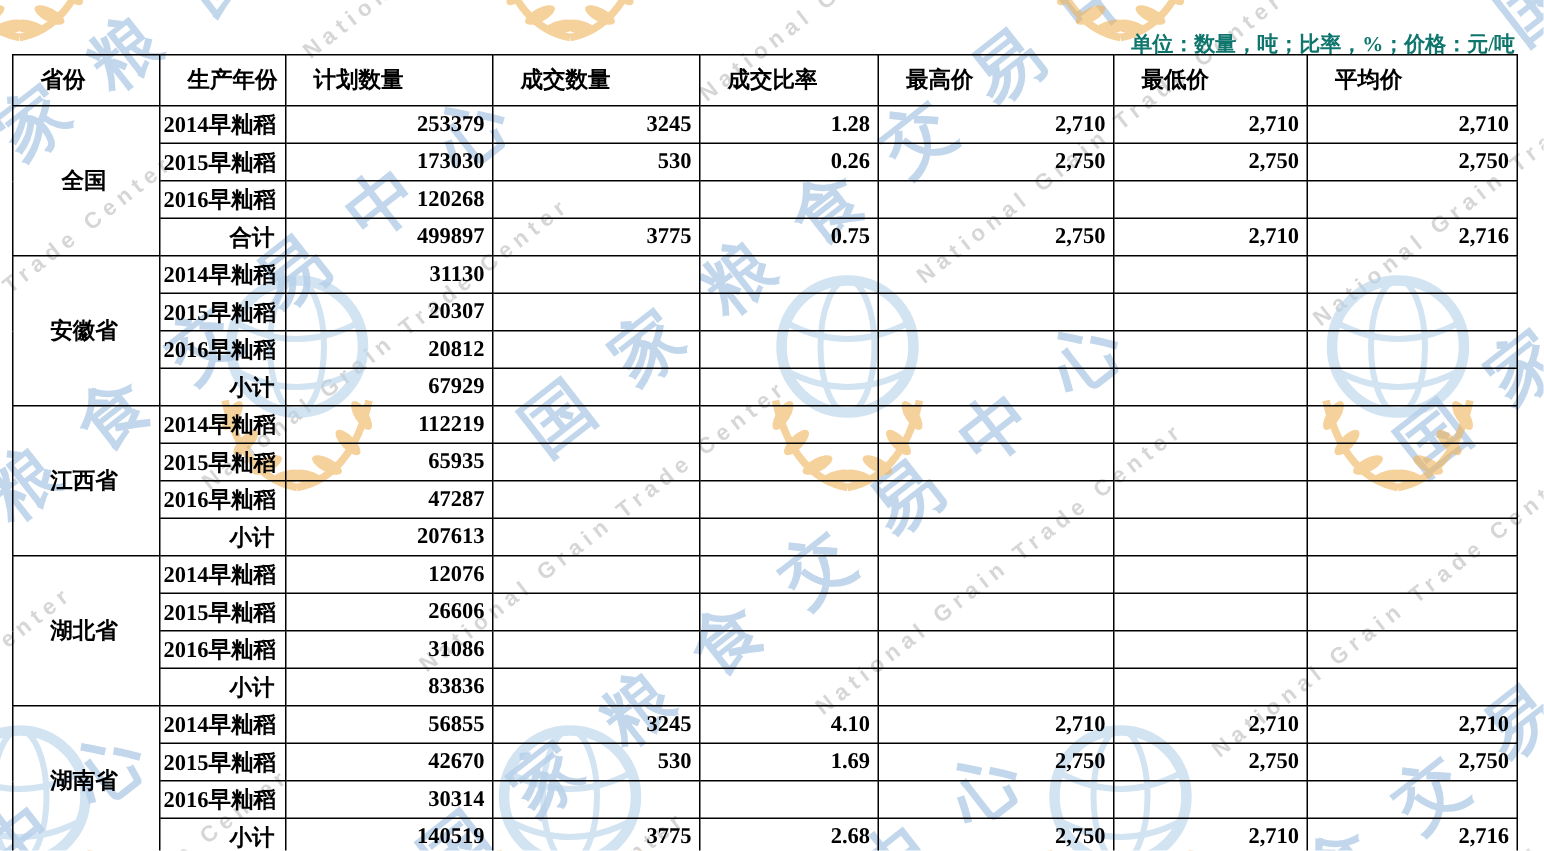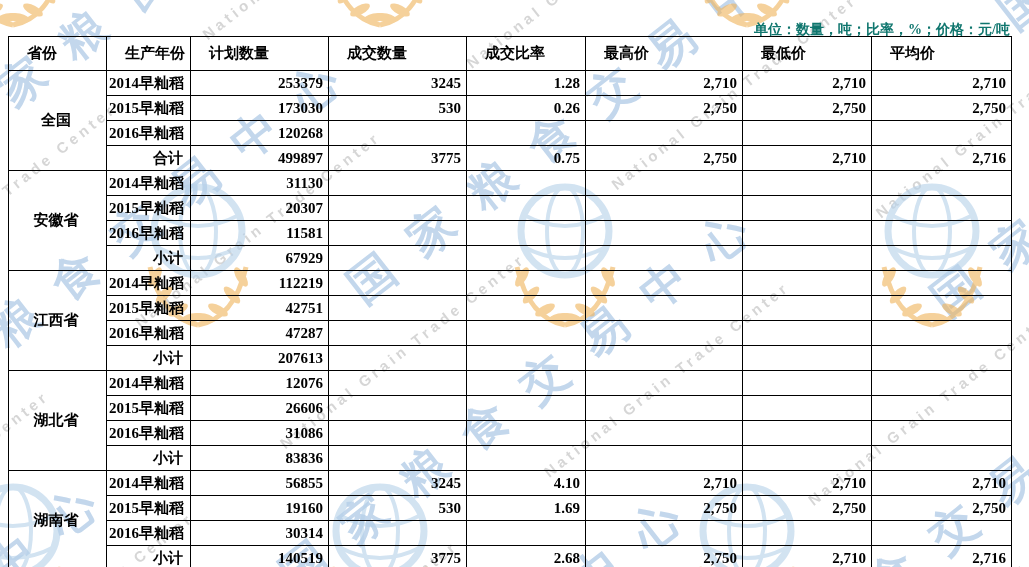--- a/index.html
+++ b/index.html
@@ -325,21 +325,21 @@
         <td class="year">2015早籼稻</td>
         <td class="num">20307</td>
         <td class="num"></td>
         <td class="num"></td>
         <td class="num"></td>
         <td class="num"></td>
         <td class="num"></td>
       </tr>
       <tr>
         <td class="year">2016早籼稻</td>
-        <td class="num">11581</td>
+        <td class="num">20812</td>
         <td class="num"></td>
         <td class="num"></td>
         <td class="num"></td>
         <td class="num"></td>
         <td class="num"></td>
       </tr>
       <tr>
         <td class="year total">小计</td>
         <td class="num">67929</td>
         <td class="num"></td>
@@ -353,21 +353,21 @@
         <td class="year">2014早籼稻</td>
         <td class="num">112219</td>
         <td class="num"></td>
         <td class="num"></td>
         <td class="num"></td>
         <td class="num"></td>
         <td class="num"></td>
       </tr>
       <tr>
         <td class="year">2015早籼稻</td>
-        <td class="num">42751</td>
+        <td class="num">65935</td>
         <td class="num"></td>
         <td class="num"></td>
         <td class="num"></td>
         <td class="num"></td>
         <td class="num"></td>
       </tr>
       <tr>
         <td class="year">2016早籼稻</td>
         <td class="num">47287</td>
         <td class="num"></td>
@@ -427,21 +427,21 @@
         <td class="year">2014早籼稻</td>
         <td class="num">56855</td>
         <td class="num">3245</td>
         <td class="num">4.10</td>
         <td class="num">2,710</td>
         <td class="num">2,710</td>
         <td class="num">2,710</td>
       </tr>
       <tr>
         <td class="year">2015早籼稻</td>
-        <td class="num">19160</td>
+        <td class="num">42670</td>
         <td class="num">530</td>
         <td class="num">1.69</td>
         <td class="num">2,750</td>
         <td class="num">2,750</td>
         <td class="num">2,750</td>
       </tr>
       <tr>
         <td class="year">2016早籼稻</td>
         <td class="num">30314</td>
         <td class="num"></td>

